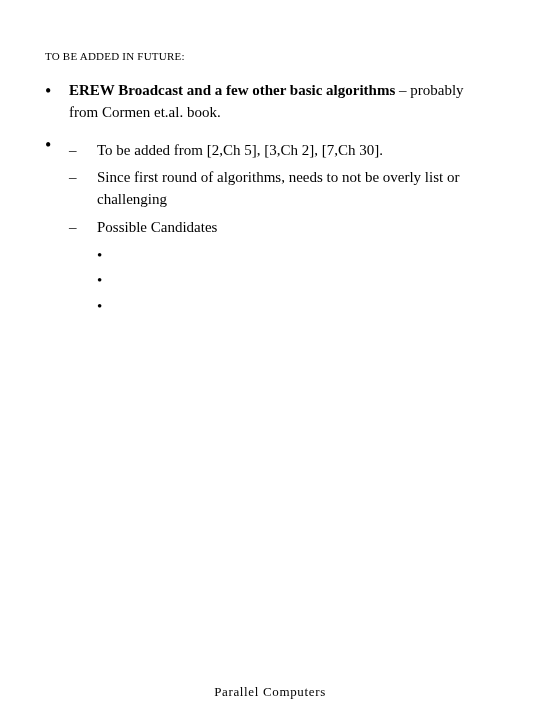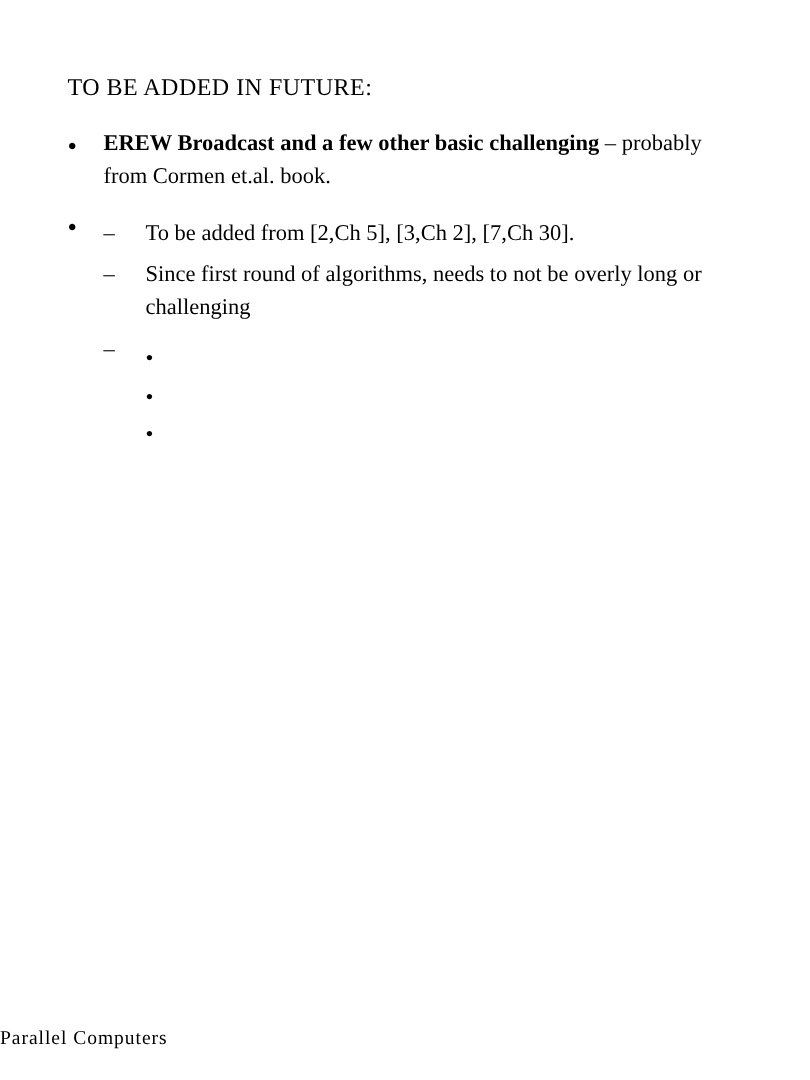--- a/index.html
+++ b/index.html
@@ -17,21 +17,21 @@
       color: #000000;
       position: relative;
       overflow: hidden;
     }
 
     .page-content {
       padding: 50px 45px 40px 45px;
     }
 
     .page-title {
-      font-size: 16px;
+      font-size: 11px;
       font-weight: normal;
       letter-spacing: 0.02em;
       margin-bottom: 18px;
     }
 
     .bullet-list {
       list-style: none;
       padding: 0;
       margin: 0;
     }
@@ -104,60 +104,62 @@
     .bullet-small {
       min-width: 20px;
       margin-right: 4px;
     }
 
     .footer {
       position: absolute;
       bottom: 20px;
       left: 0;
       right: 0;
+      text-align: center;
       font-size: 13px;
       color: #000;
       letter-spacing: 0.05em;
     }
   </style>
 </head>
 <body>
 
 <div class="page-content">
 
   <div class="page-title">TO BE ADDED IN FUTURE:</div>
 
   <ul class="bullet-list">
 
     <li>
       <span class="bullet-dot">•</span>
       <span class="bullet-content">
-        <span class="bold-text">EREW Broadcast and a few other basic challenging</span><span class="normal-text"> – probably from Cormen et.al. book.</span>
+        <span class="bold-text">EREW Broadcast and a few other basic algorithms</span><span class="normal-text"> – probably from Cormen et.al. book.</span>
       </span>
     </li>
 
     <li>
       <span class="bullet-dot">•</span>
       <span class="bullet-content">
 
         <ul class="sub-list">
 
           <li>
             <span class="dash">–</span>
             <span class="sub-content">To be added from [2,Ch 5], [3,Ch 2], [7,Ch 30].</span>
           </li>
 
           <li>
             <span class="dash">–</span>
-            <span class="sub-content">Since first round of algorithms, needs to not be overly long or challenging</span>
+            <span class="sub-content">Since first round of algorithms, needs to not be overly list or challenging</span>
           </li>
 
           <li>
             <span class="dash">–</span>
             <span class="sub-content">
+              <span>Possible Candidates</span>
               <ul class="sub-sub-list">
                 <li>
                   <span class="bullet-small">•</span>
                 </li>
                 <li>
                   <span class="bullet-small">•</span>
                 </li>
                 <li>
                   <span class="bullet-small">•</span>
                 </li>

